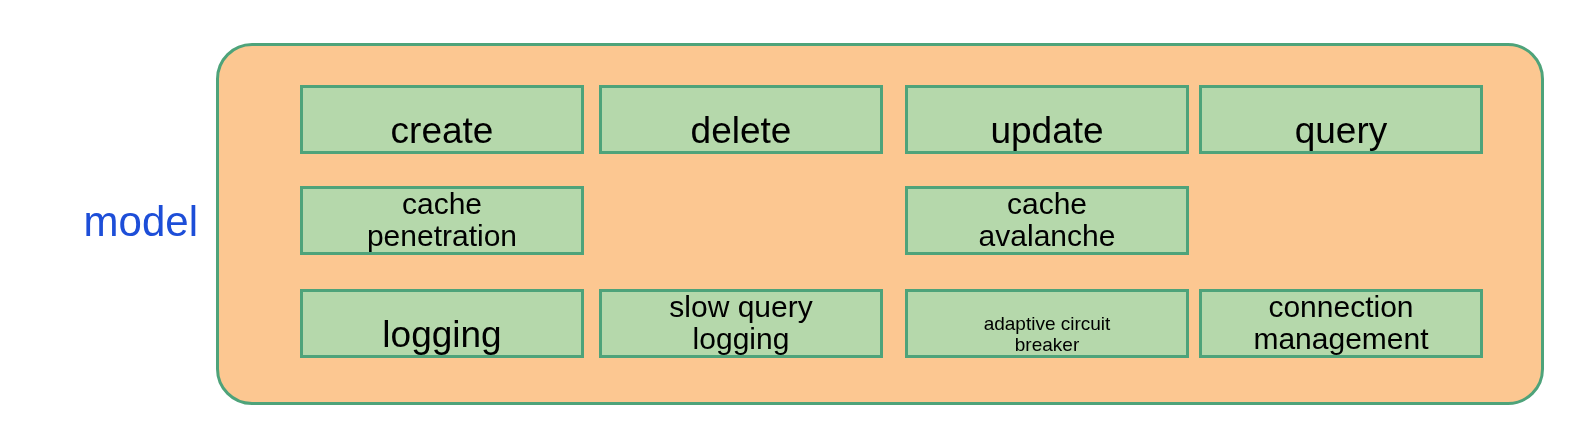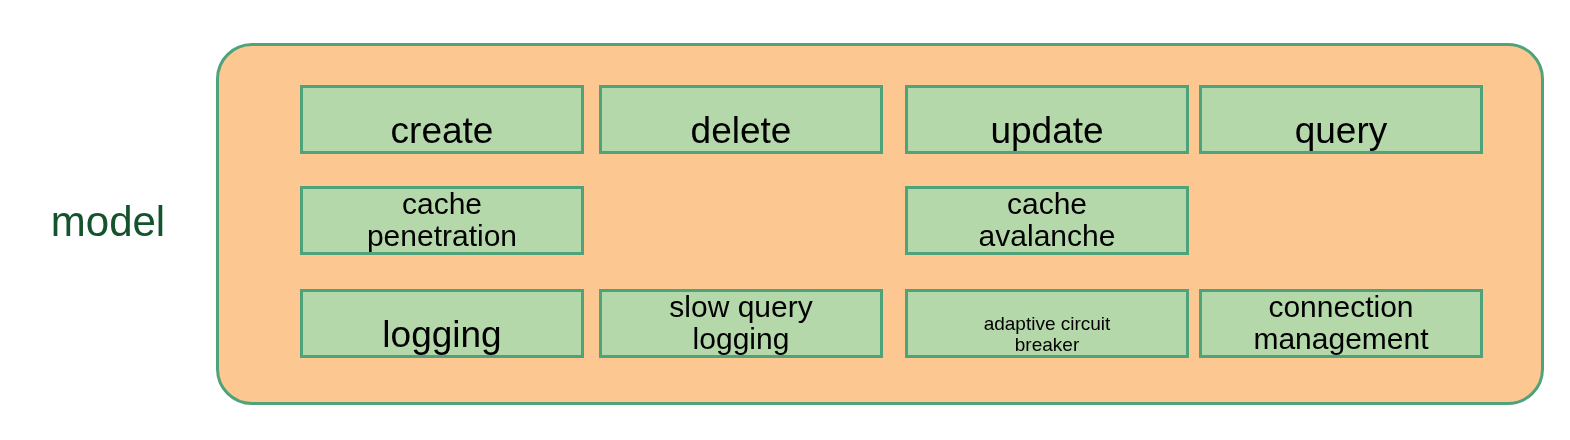--- a/index.html
+++ b/index.html
@@ -17,24 +17,24 @@
     position: relative;
     width: 1570px;
     height: 440px;
     background: #ffffff;
   }
   .side-label {
     position: absolute;
     left: 18px;
     top: 196px;
     width: 180px;
-    text-align: center;
+    text-align: right;
     font-size: 42px;
     line-height: 52px;
-    color: #14532d;
+    color: #1d4ed8;
     white-space: nowrap;
   }
   .group-container {
     position: absolute;
     left: 216px;
     top: 43px;
     width: 1328px;
     height: 362px;
     box-sizing: border-box;
     background: #fcc791;

